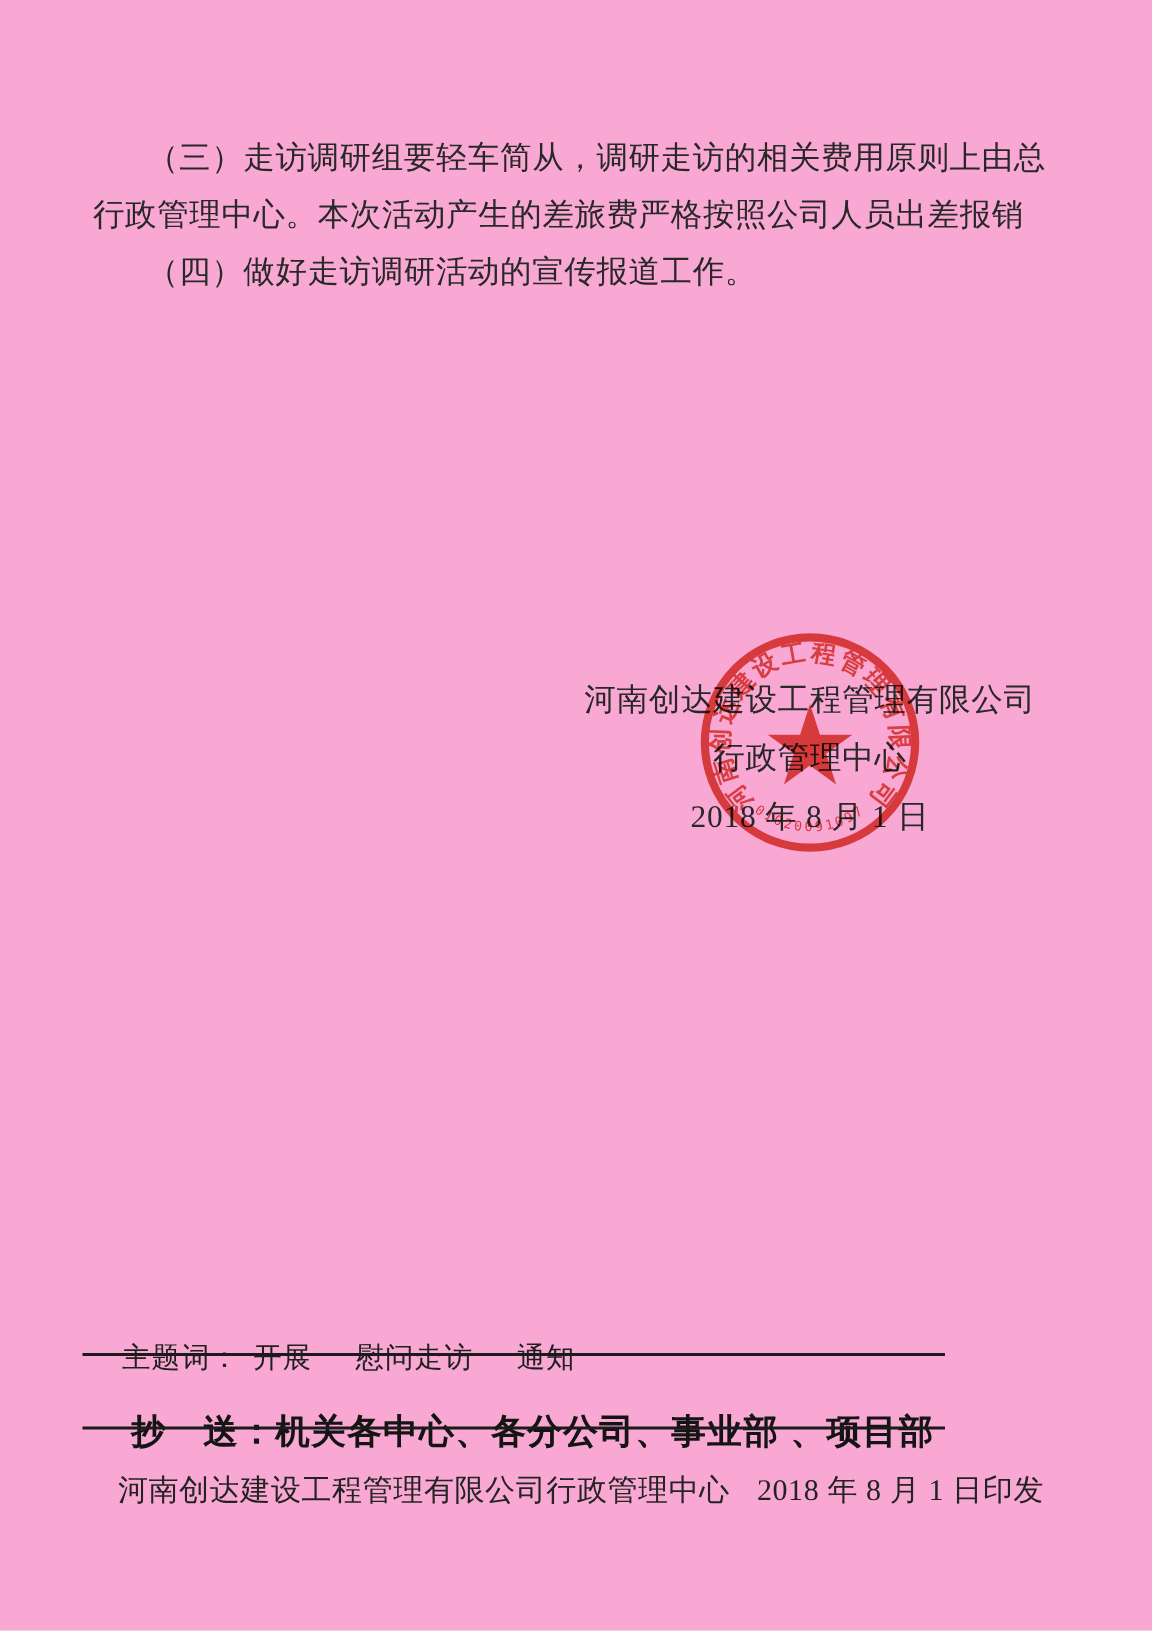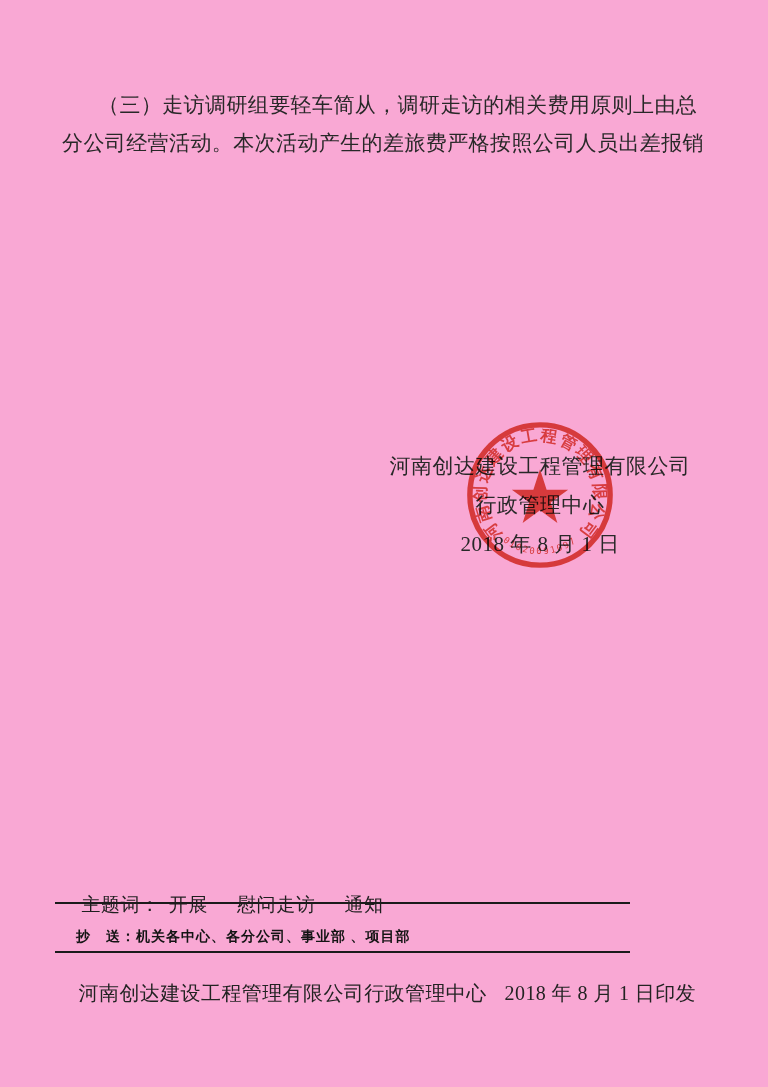--- a/index.html
+++ b/index.html
@@ -44,37 +44,38 @@
     position:absolute;left:60px;top:870px;
     font-size:19px;color:#1f1f1f;letter-spacing:.6px;white-space:pre;
   }
   .subject .term{margin-left:29px;}
   .subject .term.t1{margin-left:9px;}
   .rule{position:absolute;left:55px;width:575px;height:2px;background:#1b1b1b;}
   .rule1{top:902px;}
   .rule2{top:951px;}
   .cc{
     position:absolute;left:58px;top:912px;
-    font-family:Liberation Serif, serif;
-    font-weight:700;font-size:14px;color:#141414;letter-spacing:1px;white-space:pre;
+    font-family:Liberation Sans, sans-serif;
+    font-weight:700;font-size:23px;color:#141414;letter-spacing:1px;white-space:pre;
   }
   .issuer{
     position:absolute;left:57px;top:957px;
     font-size:20px;color:#232323;letter-spacing:.4px;white-space:pre;
   }
   .issuer .print-date{margin-left:18px;}
 </style>
 </head>
 <body>
 
 <div class="page">
 
   <div class="body-text">
     <div class="bline ind">（三）走访调研组要轻车简从，调研走访的相关费用原则上由总</div>
-    <div class="bline">分公司经营活动。本次活动产生的差旅费严格按照公司人员出差报销</div>
+    <div class="bline">行政管理中心。本次活动产生的差旅费严格按照公司人员出差报销</div>
+    <div class="bline ind">（四）做好走访调研活动的宣传报道工作。</div>
   </div>
 
   <div class="sig">
     <div class="sig-line">河南创达建设工程管理有限公司</div>
     <div class="sig-line">行政管理中心</div>
     <div class="sig-line">2018 年 8 月 1 日</div>
   </div>
 
   <div class="seal">
     <svg width="158" height="158" viewBox="0 0 160 160">

